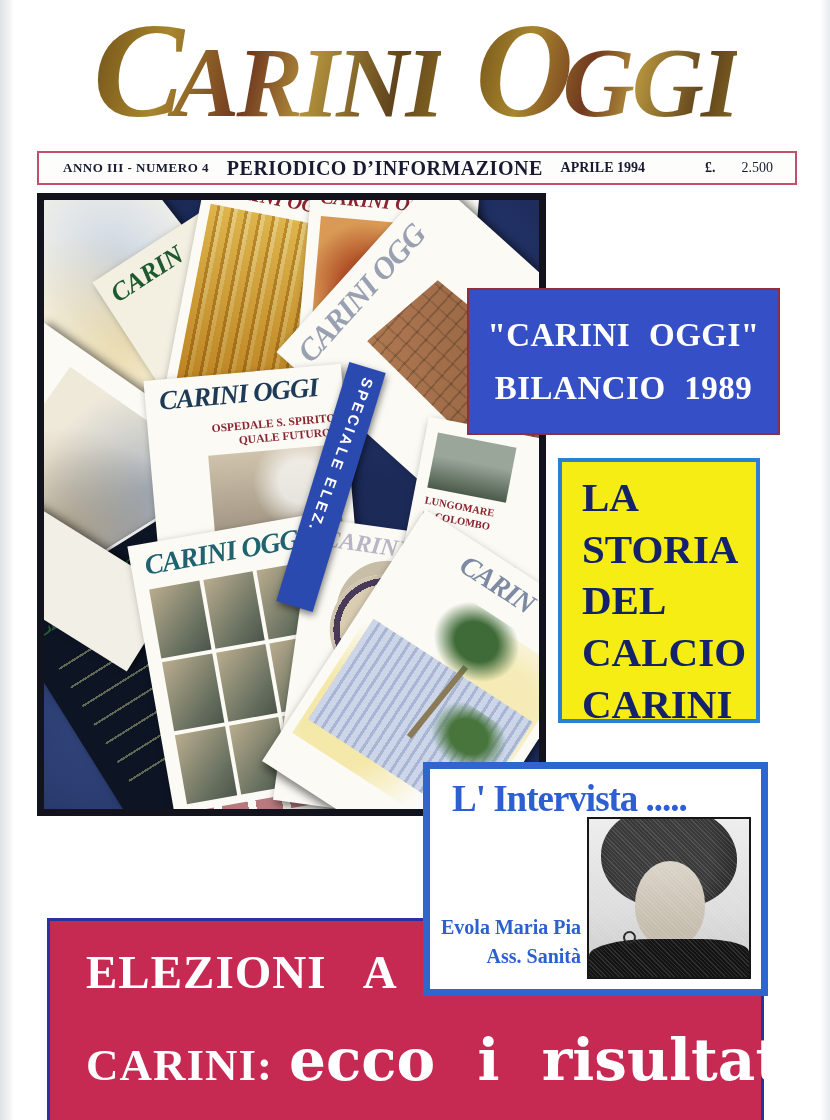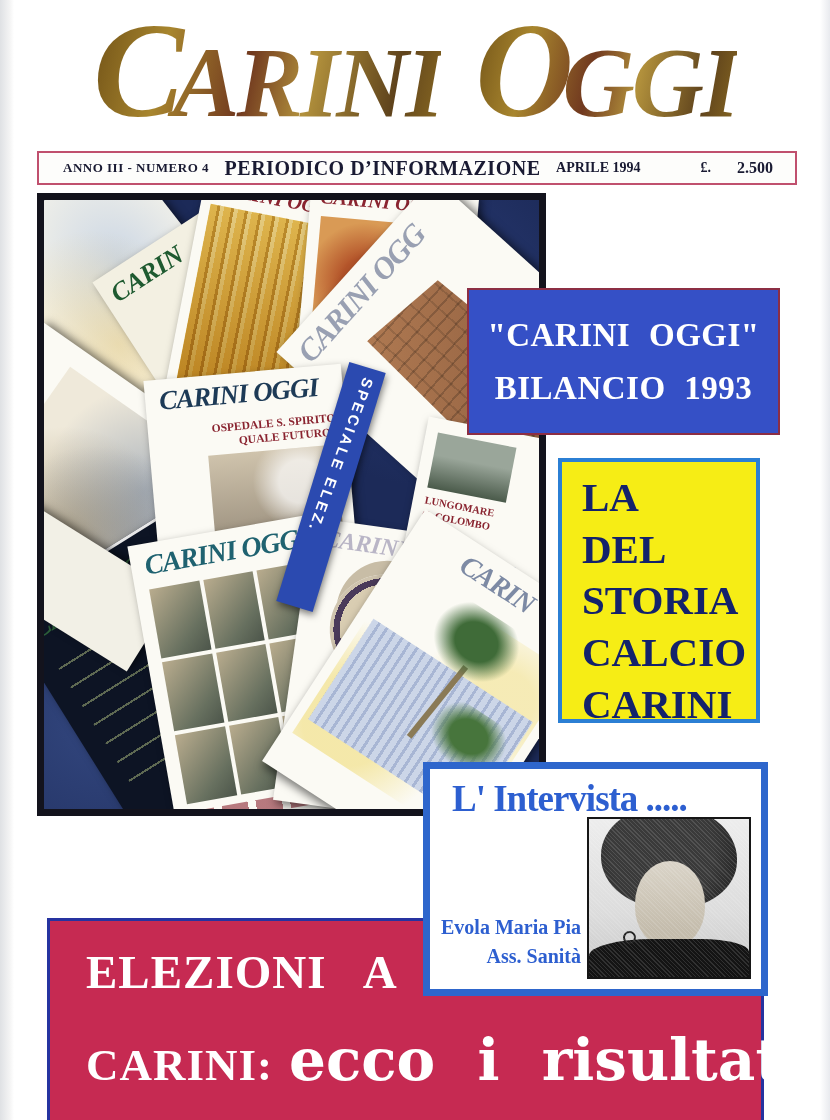--- a/index.html
+++ b/index.html
@@ -33,21 +33,21 @@
     position:absolute;left:37px;top:151px;width:756px;height:30px;
     border:2px solid #c0506e;background:#fdfdfb;
     display:flex;align-items:center;justify-content:space-between;
     color:#191a32;
   }
   .infobar .issue{font-size:13px;font-weight:bold;padding-left:24px;letter-spacing:.5px;}
   .infobar .subtitle{font-size:20px;font-weight:bold;letter-spacing:.5px;}
   .infobar .right{display:flex;align-items:center;gap:0;padding-right:22px;}
   .infobar .date{font-size:14px;font-weight:bold;margin-right:60px;}
   .infobar .currency{font-size:14px;font-weight:bold;margin-right:26px;}
-  .infobar .price{font-size:16px;font-weight:bold;}
+  .infobar .price{font-size:14px;font-weight:normal;}
 
   
   .photo{
     position:absolute;left:37px;top:193px;width:495px;height:609px;
     border:7px solid #13131d;
     background:
       radial-gradient(circle at 78% 18%, #2a3c77 0%, rgba(42,60,119,0) 28%),
       radial-gradient(circle at 12% 85%, #33477f 0%, rgba(51,71,127,0) 35%),
       radial-gradient(circle at 55% 95%, #2c406f 0%, rgba(44,64,111,0) 30%),
       #1c2a58;
@@ -320,27 +320,27 @@
       <div class="palm1"></div>
       <div class="palm2"></div>
     </div>
     <div class="ribbon">
       <span>SPECIALE ELEZ.</span>
     </div>
   </div>
 
   <div class="box-bilancio">
     <div>"CARINI OGGI"</div>
-    <div>BILANCIO 1993</div>
+    <div>BILANCIO 1989</div>
   </div>
 
   <div class="box-storia">
     <div>LA</div>
+    <div>STORIA</div>
     <div>DEL</div>
-    <div>STORIA</div>
     <div>CALCIO</div>
     <div>CARINI</div>
   </div>
 
   <div class="box-intervista">
     <div class="title">L' Intervista .....</div>
     <div class="portrait">
       <div class="hair"></div>
       <div class="face"></div>
       <div class="body"></div>

